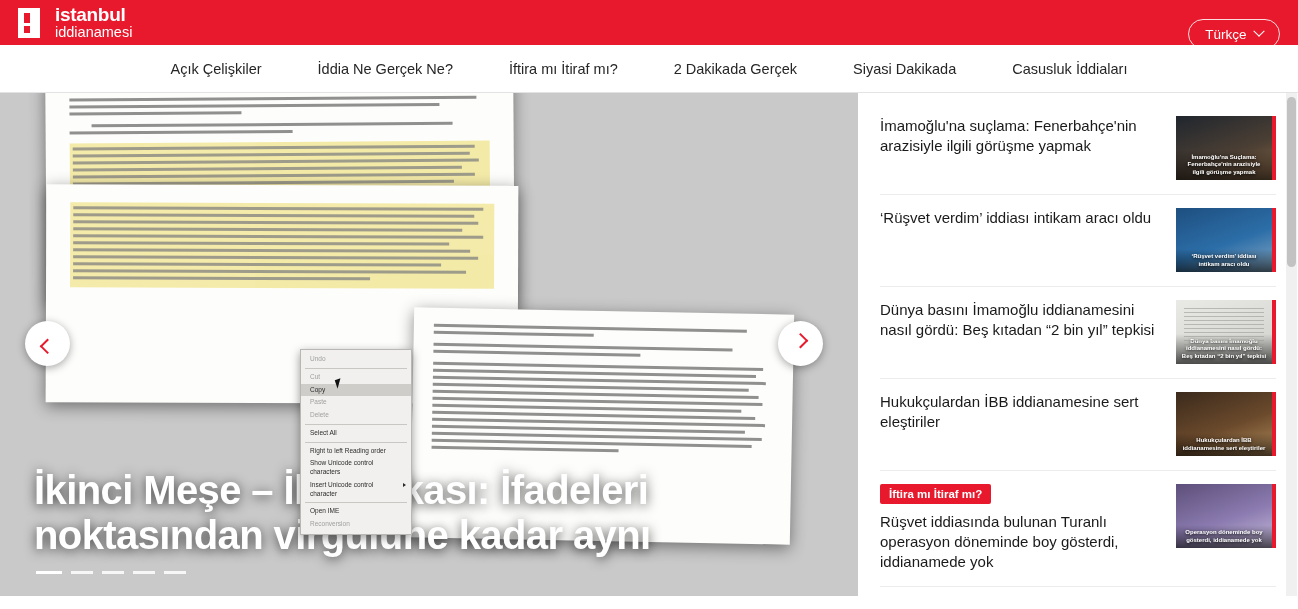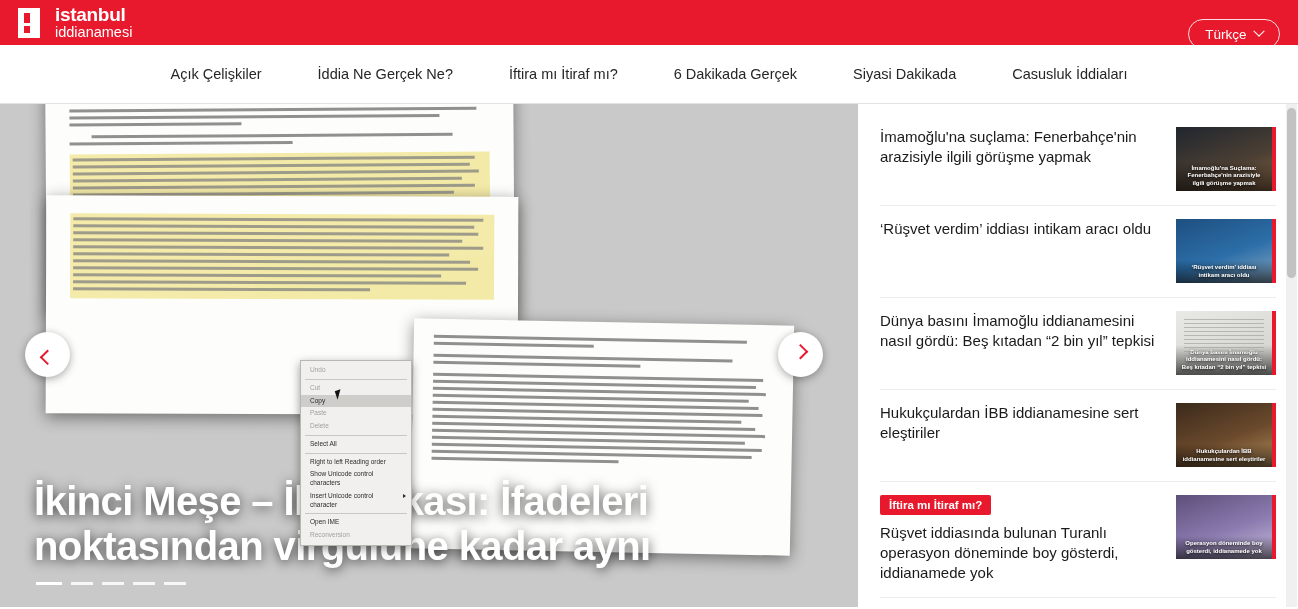--- a/index.html
+++ b/index.html
@@ -84,21 +84,21 @@
   }
   .chev {
     width: 8px; height: 8px;
     border-right: 1.6px solid #fff;
     border-bottom: 1.6px solid #fff;
     transform: rotate(45deg) translate(-2px,-2px);
   }
 
   
   .nav {
-    height: 59px;
+    height: 48px;
     background: #ffffff;
     border-bottom: 1px solid #e3e3e3;
     display: flex;
     align-items: center;
     justify-content: center;
     gap: 0px;
   }
   .nav-item {
     font-size: 14.5px;
     color: #262626;
@@ -335,21 +335,21 @@
   <div class="lang-btn">
     <span>Türkçe</span>
     <span class="chev"></span>
   </div>
 </div>
 
 <nav class="nav">
   <div class="nav-item">Açık Çelişkiler</div>
   <div class="nav-item">İddia Ne Gerçek Ne?</div>
   <div class="nav-item">İftira mı İtiraf mı?</div>
-  <div class="nav-item">6 Dakikada Gerçek</div>
+  <div class="nav-item">2 Dakikada Gerçek</div>
   <div class="nav-item">Siyasi Dakikada</div>
   <div class="nav-item">Casusluk İddiaları</div>
 </nav>
 
 <div class="content">
 
   <div class="hero">
     <div class="hero-photo">
 
       <div class="doc doc-a">

